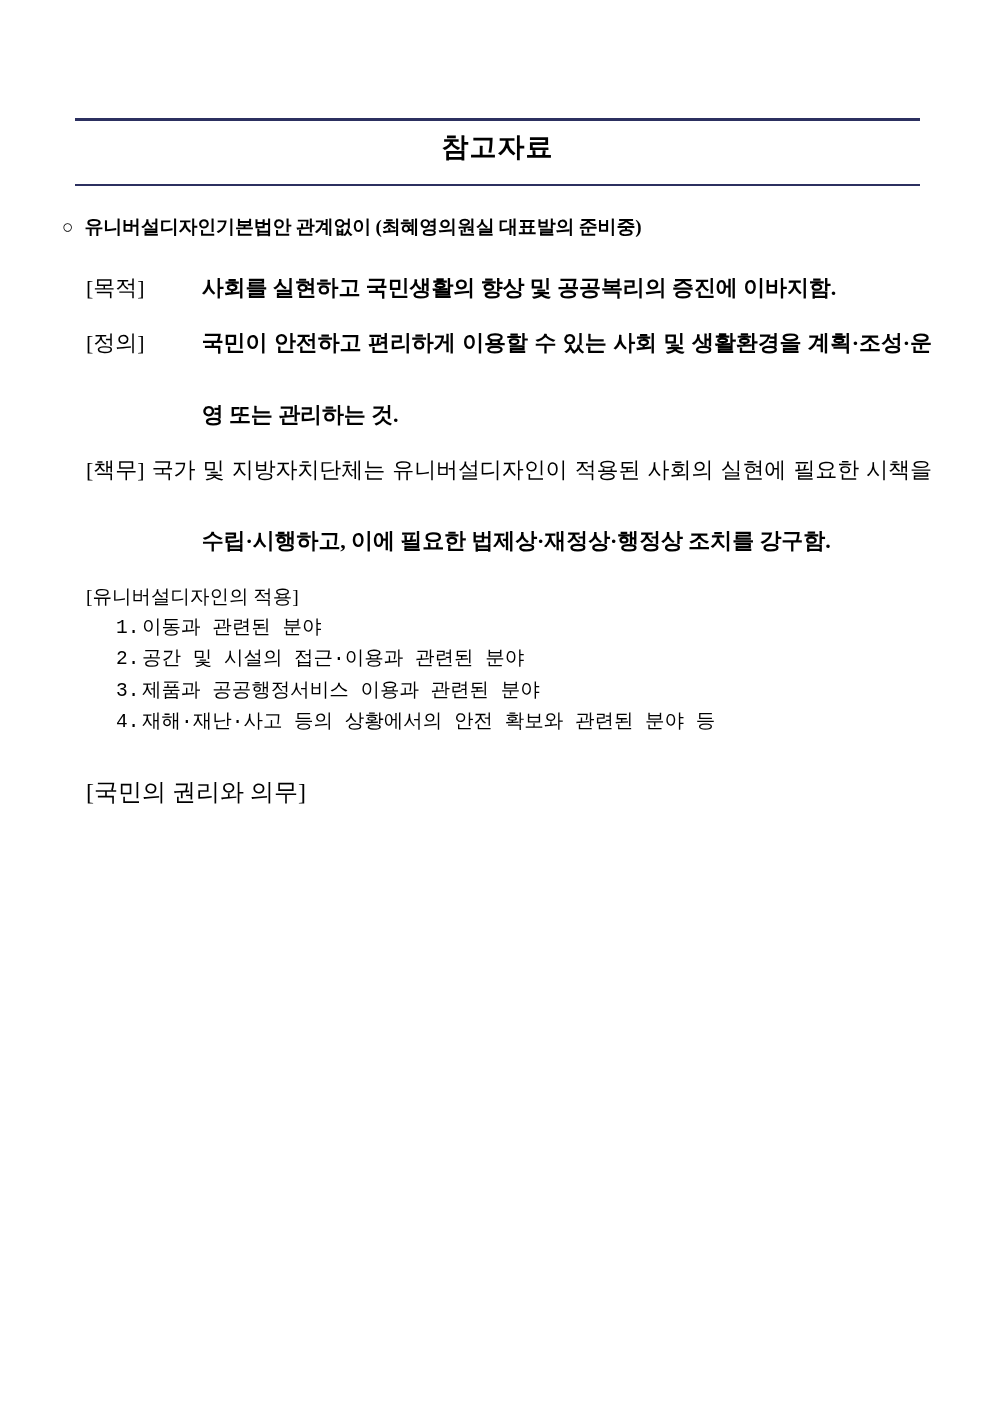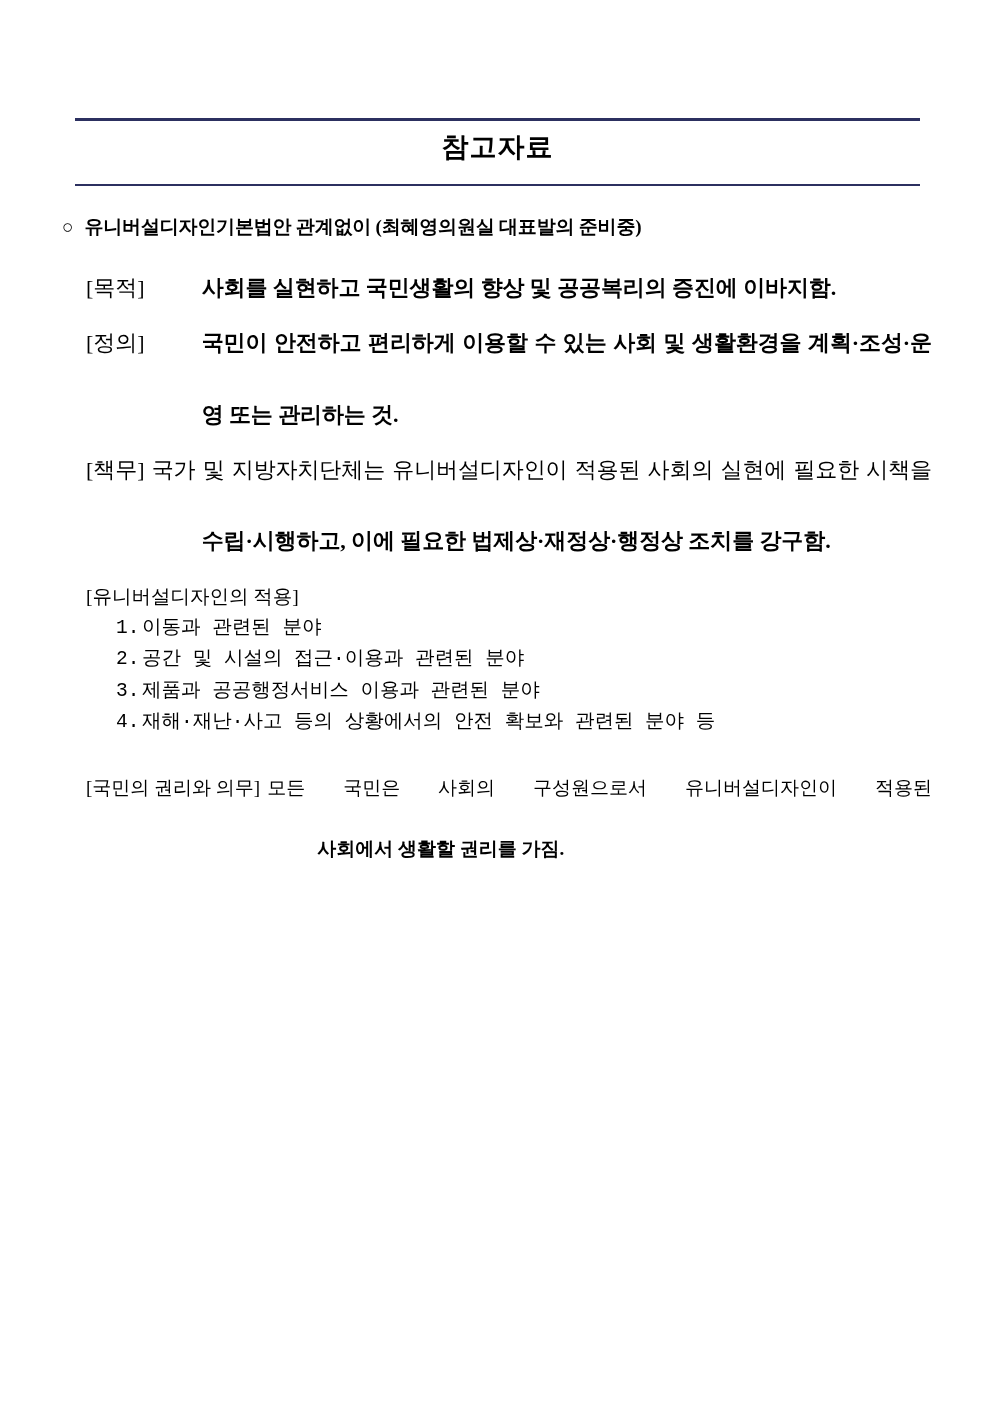--- a/index.html
+++ b/index.html
@@ -105,22 +105,22 @@
   }
   .list-item .num {
     display: inline-block;
     min-width: 26px;
   }
   .spacer {
     height: 34px;
   }
   .final-para {
     display: flex;
-    align-items: flex-start;
-    font-size: 19px;
+    align-items: center;
+    font-size: 24px;
     line-height: 1.62;
     padding-left: 24px;
   }
   .final-para .tag {
     flex: 0 0 auto;
     white-space: nowrap;
     padding-right: 7px;
   }
   .final-para .body {
     flex: 1 1 auto;
@@ -194,20 +194,16 @@
       </div>
       <div class="list-item">
         <span class="num">4.</span><span>재해·재난·사고 등의 상황에서의 안전 확보와 관련된 분야 등</span>
       </div>
     </div>
 
     <div class="spacer"></div>
 
     <div class="final-para">
       <span class="tag">[국민의 권리와 의무]</span>
-      <span class="body">
-        <span class="just-line">모든 국민은 사회의 구성원으로서 유니버설디자인이 적용된</span>
-        <span class="indent-2">사회에서 생활할 권리를 가짐.</span>
-      </span>
     </div>
 
   </div>
 </div>
 
 </body></html>

